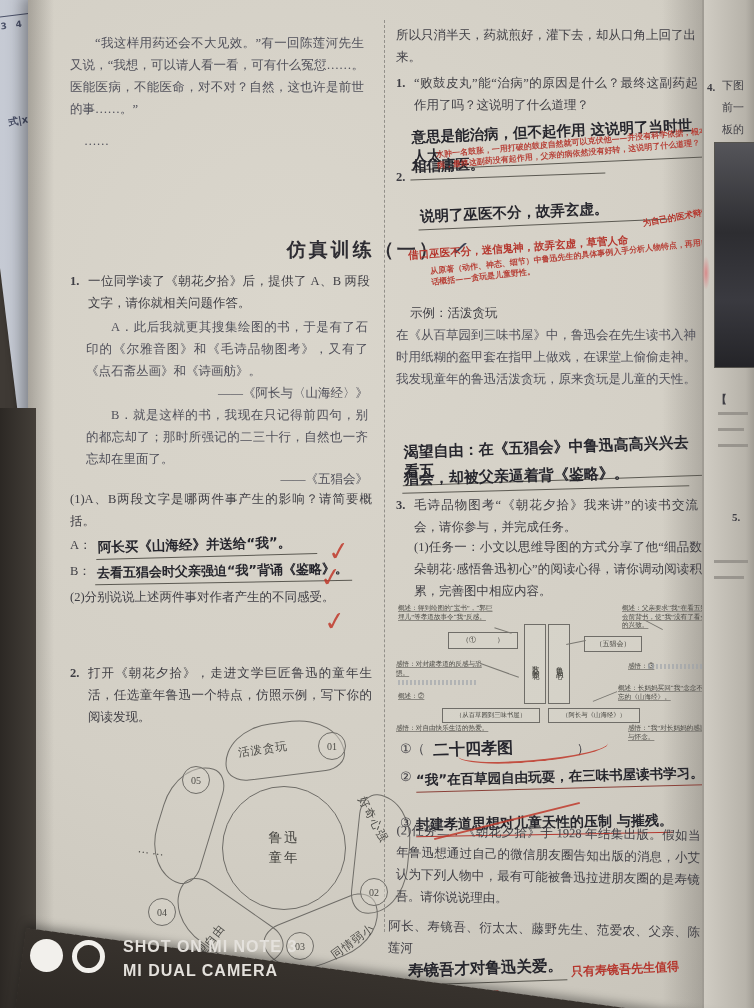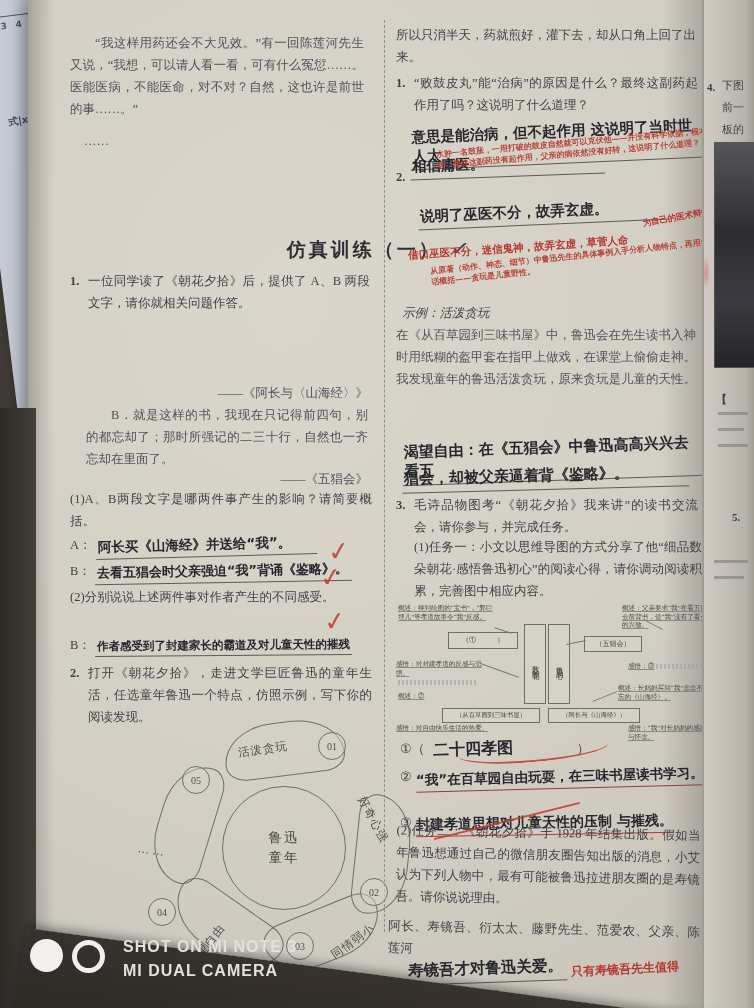--- a/index.html
+++ b/index.html
@@ -92,38 +92,35 @@
 
     <div class="abs" style="left:150px;top:240px;width:400px;text-align:center;">
       <span class="title">仿真训练（一）</span>
       <span class="check" style="color:#3c4255;font-size:22px;display:inline-block;transform:rotate(10deg);margin-left:6px;">✓</span>
     </div>
 
     <div class="abs print numflex" style="left:42px;top:274px;width:300px;">
       <span class="qnum">1.</span>
       <span>一位同学读了《朝花夕拾》后，提供了 A、B 两段文字，请你就相关问题作答。</span>
     </div>
+    <div class="abs print kai" style="left:58px;top:320px;width:282px;text-indent:2em;">A．此后我就更其搜集绘图的书，于是有了石印的《尔雅音图》和《毛诗品物图考》，又有了《点石斋丛画》和《诗画舫》。</div>
     <div class="abs print kai rightsrc" style="left:58px;top:386px;width:282px;">——《阿长与〈山海经〉》</div>
     <div class="abs print kai rightsrc" style="left:58px;top:472px;width:282px;">——《五猖会》</div>
     <div class="abs print kai" style="left:58px;top:408px;width:282px;text-indent:2em;">B．就是这样的书，我现在只记得前四句，别的都忘却了；那时所强记的二三十行，自然也一齐忘却在里面了。</div>
 
     <div class="abs print" style="left:42px;top:492px;width:302px;">(1)A、B两段文字是哪两件事产生的影响？请简要概括。</div>
     <div class="abs" style="left:42px;top:538px;width:302px;">
       <span class="print">A：</span>
       <span class="hw blank" style="font-size:13.5px;display:inline-block;transform:rotate(-1.5deg);padding:0 26px 2px 2px;">阿长买《山海经》并送给“我”。</span>
     </div>
     <div class="abs" style="left:42px;top:564px;width:302px;">
       <span class="print">B：</span>
       <span class="hw blank" style="font-size:13px;display:inline-block;transform:rotate(-1deg);padding:0 4px 2px 2px;">去看五猖会时父亲强迫“我”背诵《鉴略》。</span>
     </div>
     <div class="abs print" style="left:42px;top:590px;width:302px;">(2)分别说说上述两件事对作者产生的不同感受。</div>
-    <div class="abs" style="left:42px;top:638px;width:310px;">
-      <span class="print">B：</span>
-      <span class="hw blank" style="font-size:11.5px;display:inline-block;transform:rotate(-0.5deg);padding:0 2px 2px 2px;">作者感受到了封建家长的霸道及对儿童天性的摧残</span>
-    </div>
 
     <div class="redcheck" style="left:300px;top:540px;font-size:26px;transform:rotate(-8deg);">✓</div>
     <div class="redcheck" style="left:292px;top:566px;font-size:26px;transform:rotate(-8deg);">✓</div>
     <div class="redcheck" style="left:296px;top:610px;font-size:26px;transform:rotate(-8deg);">✓</div>
 
     <div class="abs print numflex" style="left:42px;top:666px;width:302px;">
       <span class="qnum">2.</span>
       <span>打开《朝花夕拾》，走进文学巨匠鲁迅的童年生活，任选童年鲁迅一个特点，仿照示例，写下你的阅读发现。</span>
     </div>
 
@@ -167,21 +164,21 @@
     </div>
     <div class="abs hw blank" style="left:382px;top:126px;font-size:14.5px;transform:rotate(-2.5deg);padding:0 2px 3px 2px;">意思是能治病，但不起作用 这说明了当时世人太</div>
     <div class="abs hw blank" style="left:382px;top:158px;font-size:14.5px;transform:rotate(-2deg);padding:0 120px 3px 2px;">相信庸医。</div>
     <div class="abs red" style="left:408px;top:140px;width:300px;font-size:8px;line-height:11px;transform:rotate(-5deg);opacity:.92;">水肿一名鼓胀，一用打破的鼓皮自然就可以克伏他——并没有科学依据，根本不能治病，最终这副药没有起作用，父亲的病依然没有好转，这说明了什么道理？</div>
     <div class="abs print bold" style="left:368px;top:170px;">2.</div>
     <div class="abs hw blank" style="left:390px;top:206px;font-size:14.5px;transform:rotate(-2.5deg);padding:0 60px 3px 2px;">说明了巫医不分，故弄玄虚。</div>
     <div class="abs red" style="left:380px;top:242px;width:310px;font-size:10.5px;transform:rotate(-4deg);">借口巫医不分，迷信鬼神，故弄玄虚，草菅人命</div>
     <div class="abs red" style="left:614px;top:214px;width:92px;font-size:8.5px;line-height:10px;transform:rotate(-10deg);">为自己的医术辩解</div>
     <div class="abs red" style="left:402px;top:254px;width:300px;font-size:8px;line-height:11px;transform:rotate(-6deg);opacity:.92;">从原著（动作、神态、细节）中鲁迅先生的具体事例入手分析人物特点，再用自己的话概括——贪玩是儿童野性。</div>
 
-    <div class="abs print" style="left:374px;top:306px;font-style:italic;">示例：活泼贪玩</div>
+    <div class="abs print" style="left:382px;top:306px;">示例：活泼贪玩</div>
     <div class="abs print kai" style="left:368px;top:328px;width:300px;text-indent:0;">在《从百草园到三味书屋》中，鲁迅会在先生读书入神时用纸糊的盔甲套在指甲上做戏，在课堂上偷偷走神。我发现童年的鲁迅活泼贪玩，原来贪玩是儿童的天性。</div>
     <div class="abs hw blank" style="left:374px;top:442px;font-size:15px;transform:rotate(-2deg);padding:0 2px 4px 2px;">渴望自由：在《五猖会》中鲁迅高高兴兴去看五</div>
     <div class="abs hw blank" style="left:374px;top:470px;font-size:15px;transform:rotate(-1.5deg);padding:0 60px 4px 2px;">猖会，却被父亲逼着背《鉴略》。</div>
 
     <div class="abs print numflex" style="left:368px;top:498px;width:302px;">
       <span class="qnum">3.</span>
       <span>毛诗品物图考“《朝花夕拾》我来讲”的读书交流会，请你参与，并完成任务。</span>
     </div>
     <div class="abs print" style="left:386px;top:540px;width:288px;">(1)任务一：小文以思维导图的方式分享了他“细品数朵朝花·感悟鲁迅初心”的阅读心得，请你调动阅读积累，完善图中相应内容。</div>
 

